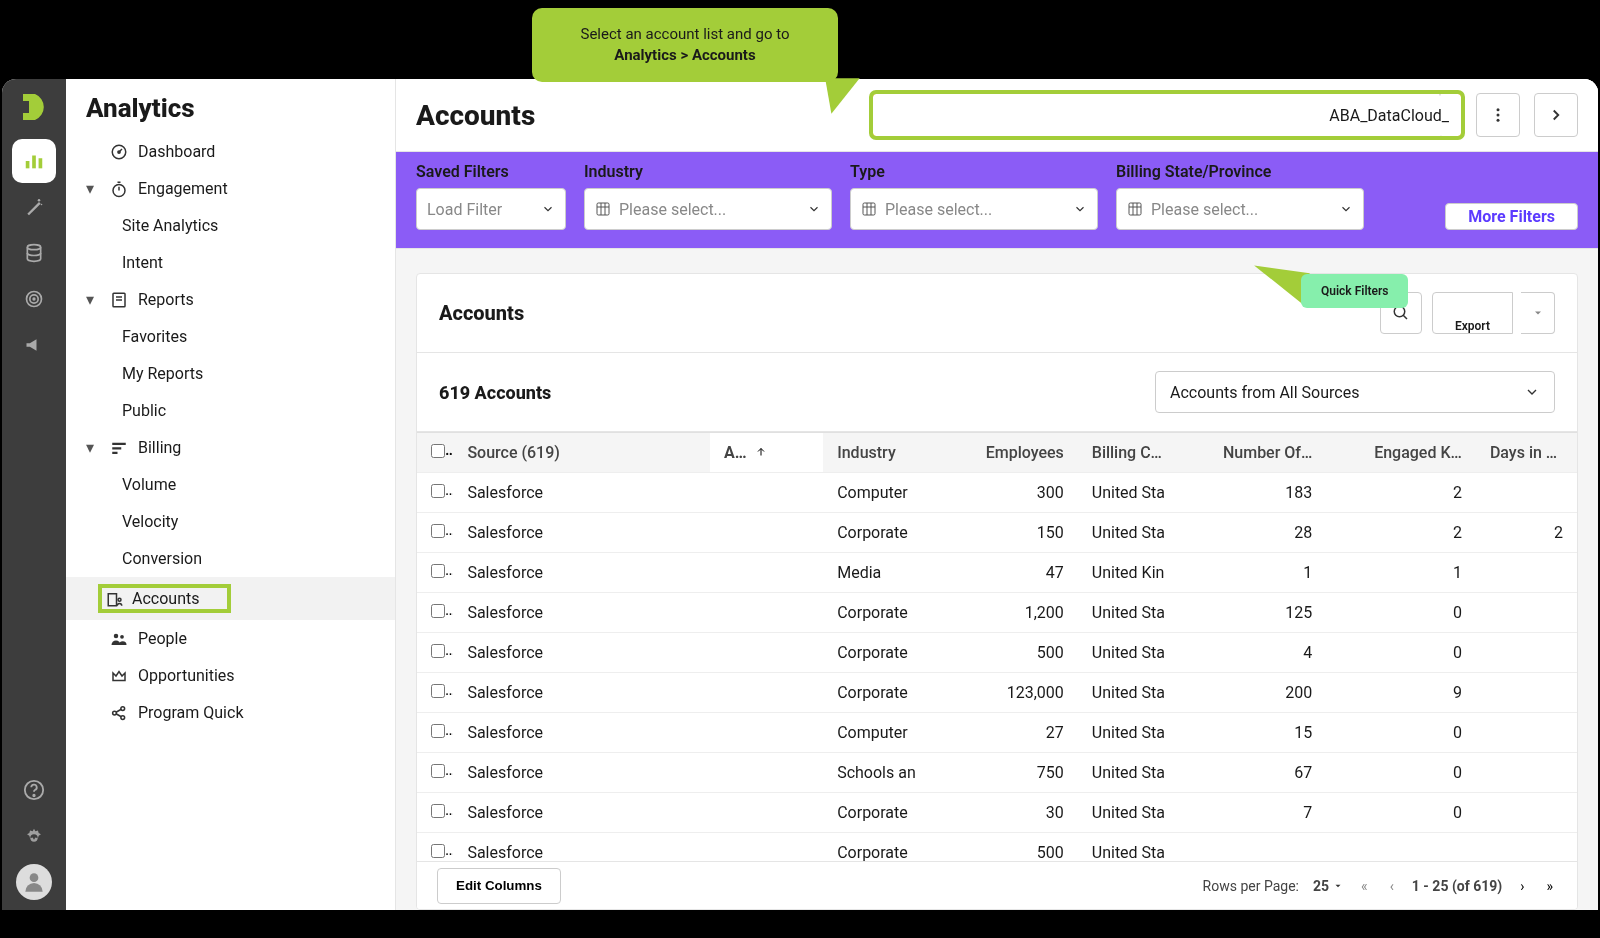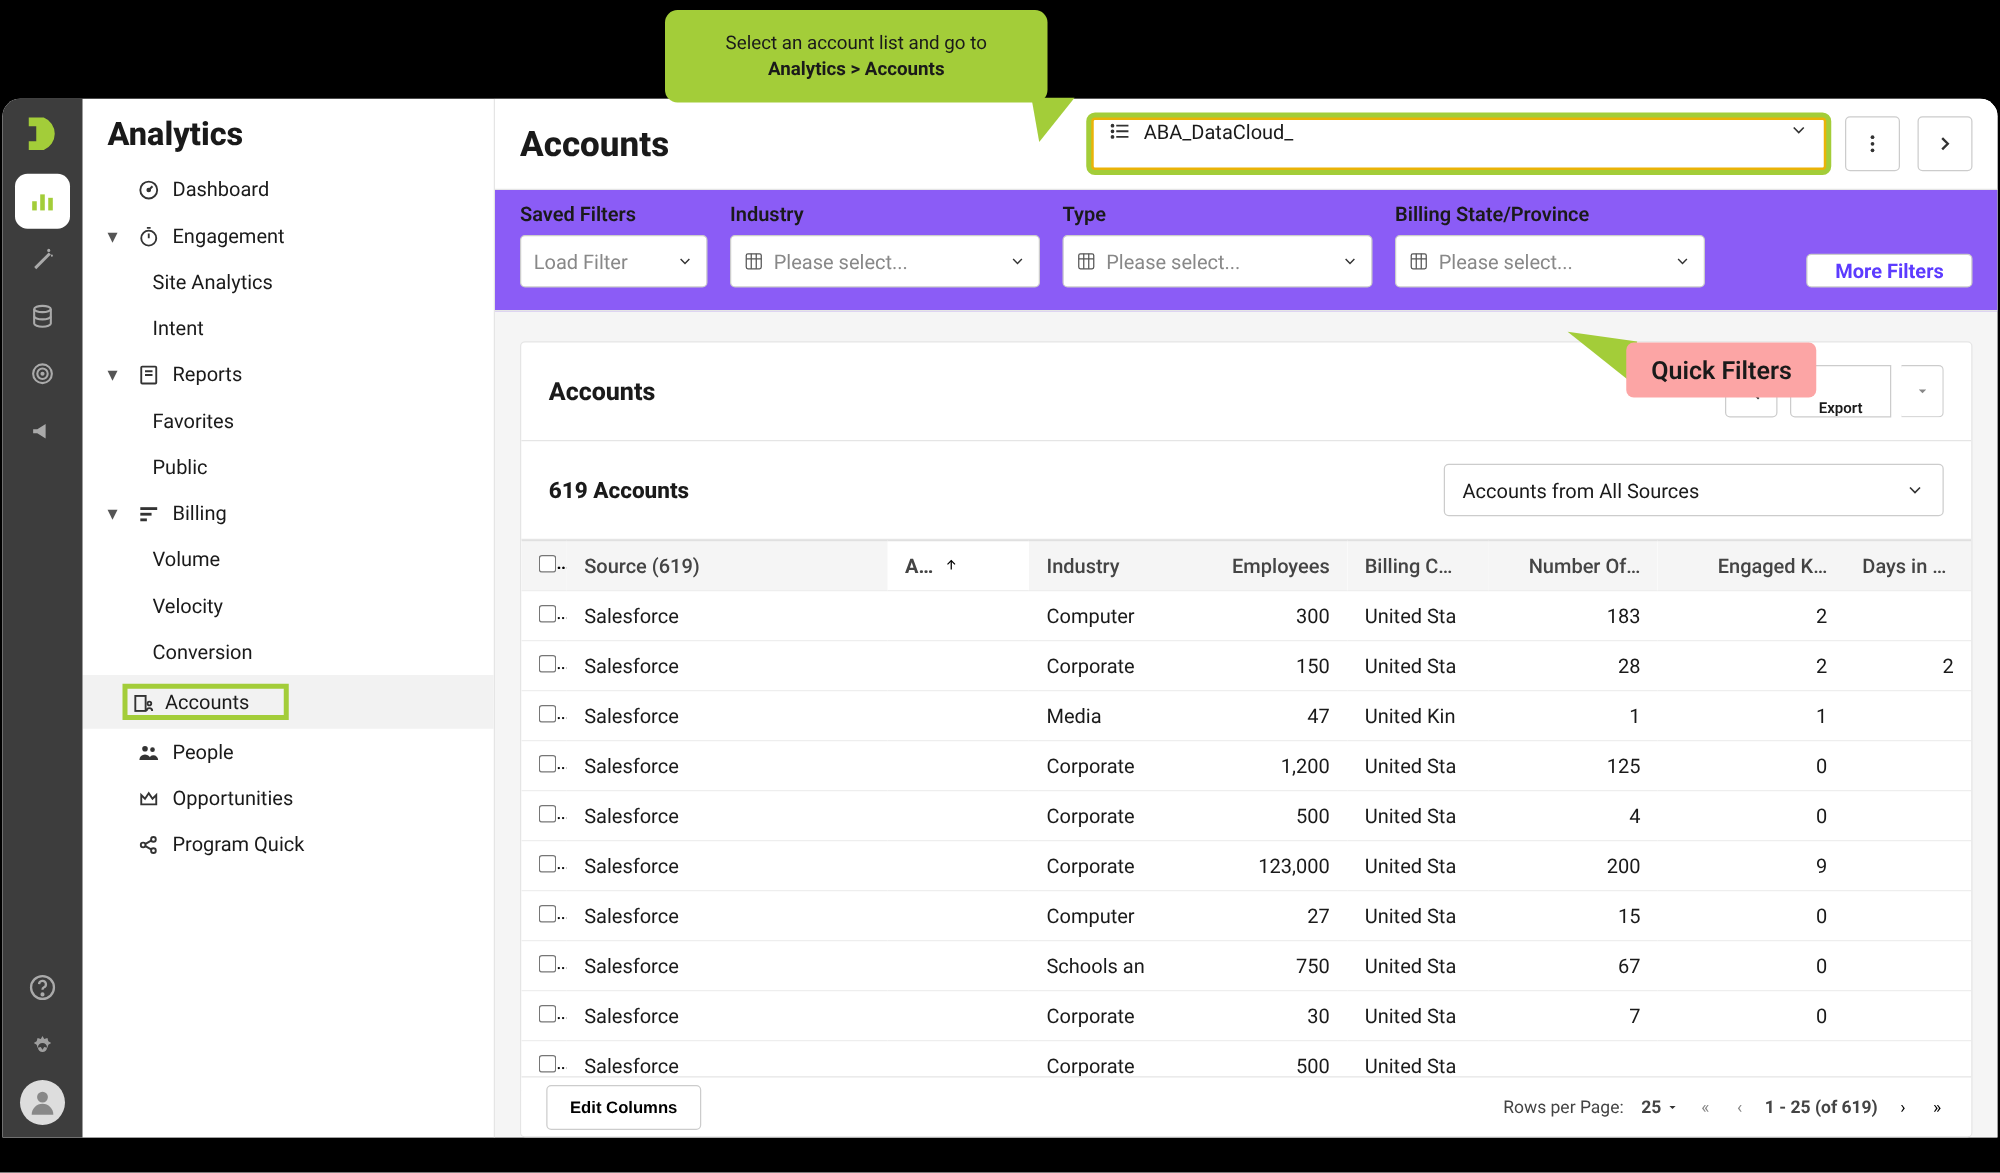--- a/index.html
+++ b/index.html
@@ -21,21 +21,21 @@
     .nav-item.child { padding-left: 56px; }
     .nav-caret { width: 14px; display: inline-block; color: #555; }
     .nav-ic { width: 18px; height: 18px; display: inline-flex; align-items: center; justify-content: center; color: #333; }
     .nav-item.selected { background: #f2f2f2; }
     .nav-highlight { outline: 4px solid #a3cd39; outline-offset: -2px; display: inline-flex; align-items: center; gap: 8px; padding: 3px 30px 3px 6px; }
     
     
     .main { flex: 1; display: flex; flex-direction: column; background: #f5f5f5; position: relative; }
     .main-header { display: flex; align-items: center; padding: 14px 20px; background: #fff; border-bottom: 1px solid #e5e5e5; gap: 14px; }
     .page-title { font-size: 28px; font-weight: 800; flex: 1; }
-    .list-select { width: 590px; height: 44px; border: 3px solid #eab308; border-radius: 4px; display: flex; align-items: flex-start; padding: 0 12px; gap: 10px; outline: 4px solid #a3cd39; outline-offset: -1px; cursor: pointer; background: #fff; }
+    .list-select { width: 590px; height: 44px; border: 1px solid #eab308; border-radius: 4px; display: flex; align-items: flex-end; padding: 0 12px; gap: 10px; outline: 4px solid #a3cd39; outline-offset: -1px; cursor: pointer; background: #fff; flex-direction: column; }
     .list-select span.val { flex: 1; font-size: 16px; }
     .icon-btn { width: 44px; height: 44px; border: 1px solid #ccc; border-radius: 4px; display: flex; align-items: center; justify-content: center; cursor: pointer; background: #fff; }
     
     
     .filters { display: flex; background: #8b5cf6; border-bottom: 1px solid #e5e5e5; padding: 10px 20px 18px 20px; gap: 18px; align-items: flex-end; }
     .filter-group { display: flex; flex-direction: column; gap: 7px; }
     .filter-label { font-size: 16px; font-weight: 600; }
     .filter-select { height: 42px; border: 1px solid #ccc; border-radius: 4px; display: flex; align-items: center; padding: 0 10px; gap: 8px; cursor: pointer; background: #fff; color: #888; }
     .filter-select .ph { flex: 1; font-size: 16px; }
     .more-filters { height: 27px; padding: 0 22px; border: 1px solid #ccc; border-radius: 4px; color: #5c3bff; font-weight: 700; font-size: 16px; display: flex; align-items: center; cursor: pointer; background: #fff; margin-left: auto; }
@@ -65,21 +65,21 @@
     
     
     .pagination { position: absolute; bottom: 0; left: 0; right: 0; height: 48px; background: #fff; border-top: 1px solid #e5e5e5; display: flex; align-items: center; padding: 0 20px; gap: 10px; }
     .edit-cols { height: 36px; padding: 0 18px; border: 1px solid #ccc; border-radius: 4px; background: #fff; font-weight: 600; cursor: pointer; }
     .page-controls { margin-left: auto; display: flex; align-items: center; gap: 14px; color: #444; }
     .page-btn { cursor: pointer; color: #888; padding: 0 4px; }
     
     
     .callout-1 { position: absolute; top: 8px; left: 532px; width: 306px; background: #a3cd39; border-radius: 10px; padding: 16px 24px; text-align: center; font-size: 15px; line-height: 1.4; z-index: 20; }
     .callout-1-tail { position: absolute; top: 75px; left: 828px; width: 0; height: 0; border-left: 34px solid #a3cd39; border-top: 6px solid transparent; border-bottom: 30px solid transparent; transform: rotate(-10deg); z-index: 19; }
-    .callout-2 { position: absolute; top: 267px; left: 924px; background: #fca5a5; border-radius: 6px; padding: 10px 20px; font-weight: 600; font-size: 20px; z-index: 20; }
+    .callout-2 { position: absolute; top: 267px; left: 924px; background: #86efac; border-radius: 6px; padding: 10px 20px; font-weight: 600; font-size: 12px; z-index: 20; }
     .callout-2-tail { position: absolute; top: 240px; left: 870px; width: 0; height: 0; border-right: 56px solid #a3cd39; border-top: 4px solid transparent; border-bottom: 28px solid transparent; transform: rotate(12deg); z-index: 19; }
     
     
     svg { display: block; }
   </style>
 </head>
 <body>
 
 <div class="callout-1">
   <span>Select an account list and go to</span><br>
@@ -187,20 +187,23 @@
             <svg width="18" height="18" viewBox="0 0 24 24" fill="none" stroke="#333" stroke-width="2">
               <rect x="4" y="3" width="16" height="18" rx="1"></rect>
               <line x1="8" y1="8" x2="16" y2="8"></line>
               <line x1="8" y1="12" x2="16" y2="12"></line>
             </svg>
           </span>
           <span>Reports</span>
         </div>
         <div class="nav-item child">
           <span>Favorites</span>
+        </div>
+        <div class="nav-item child">
+          <span>My Reports</span>
         </div>
         <div class="nav-item child">
           <span>Public</span>
         </div>
         <div class="nav-item">
           <span class="nav-caret">▾</span>
           <span class="nav-ic">
             <svg width="18" height="18" viewBox="0 0 24 24" fill="#333">
               <rect x="3" y="5" width="18" height="3"></rect>
               <rect x="3" y="11" width="12" height="3"></rect>

